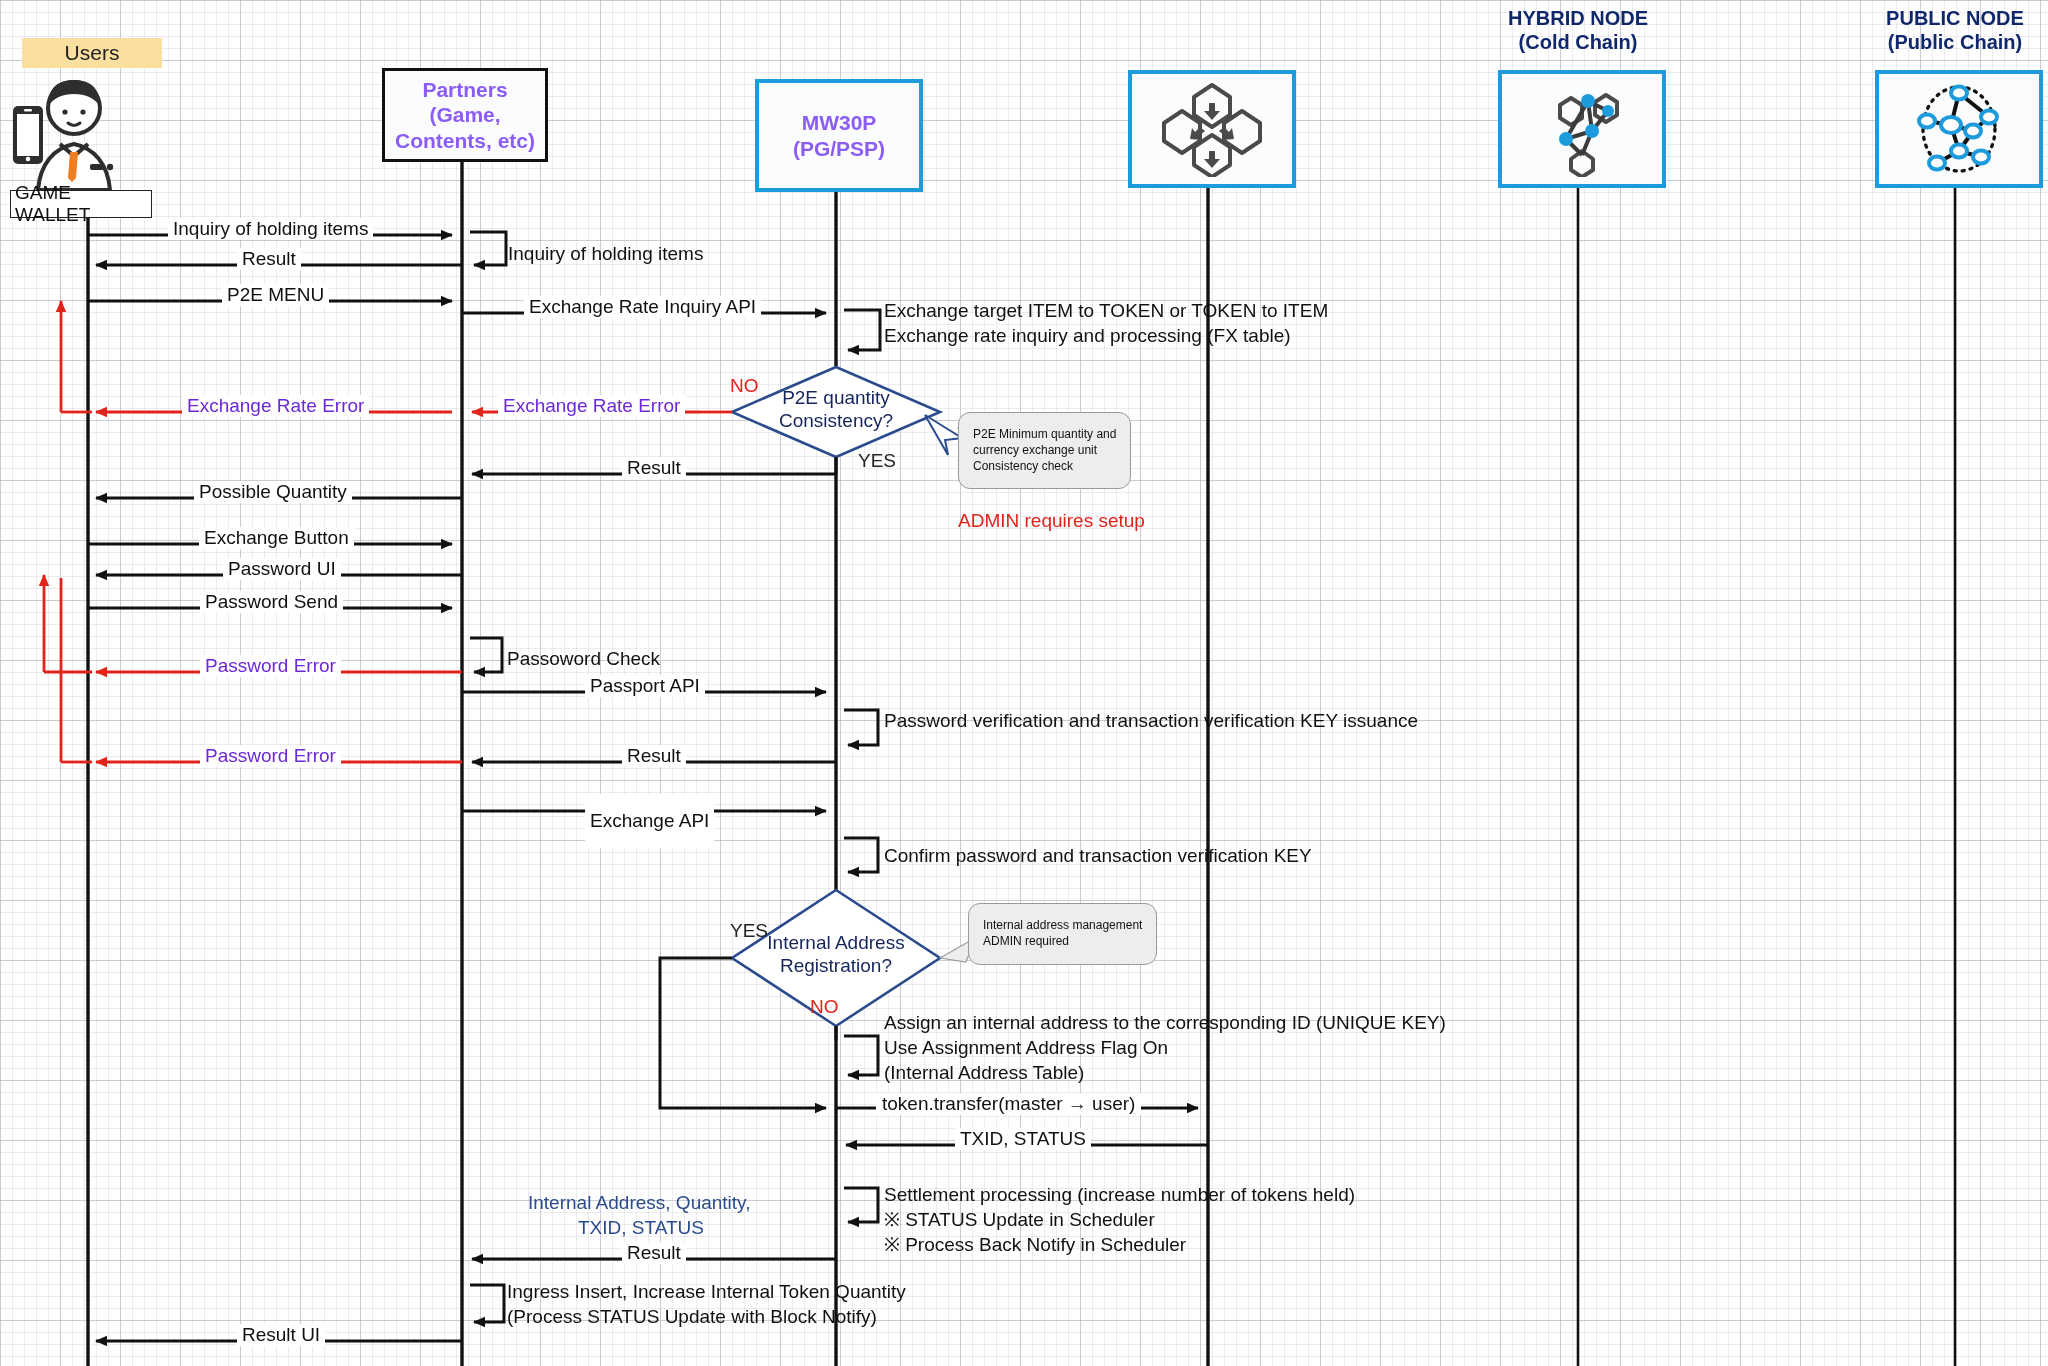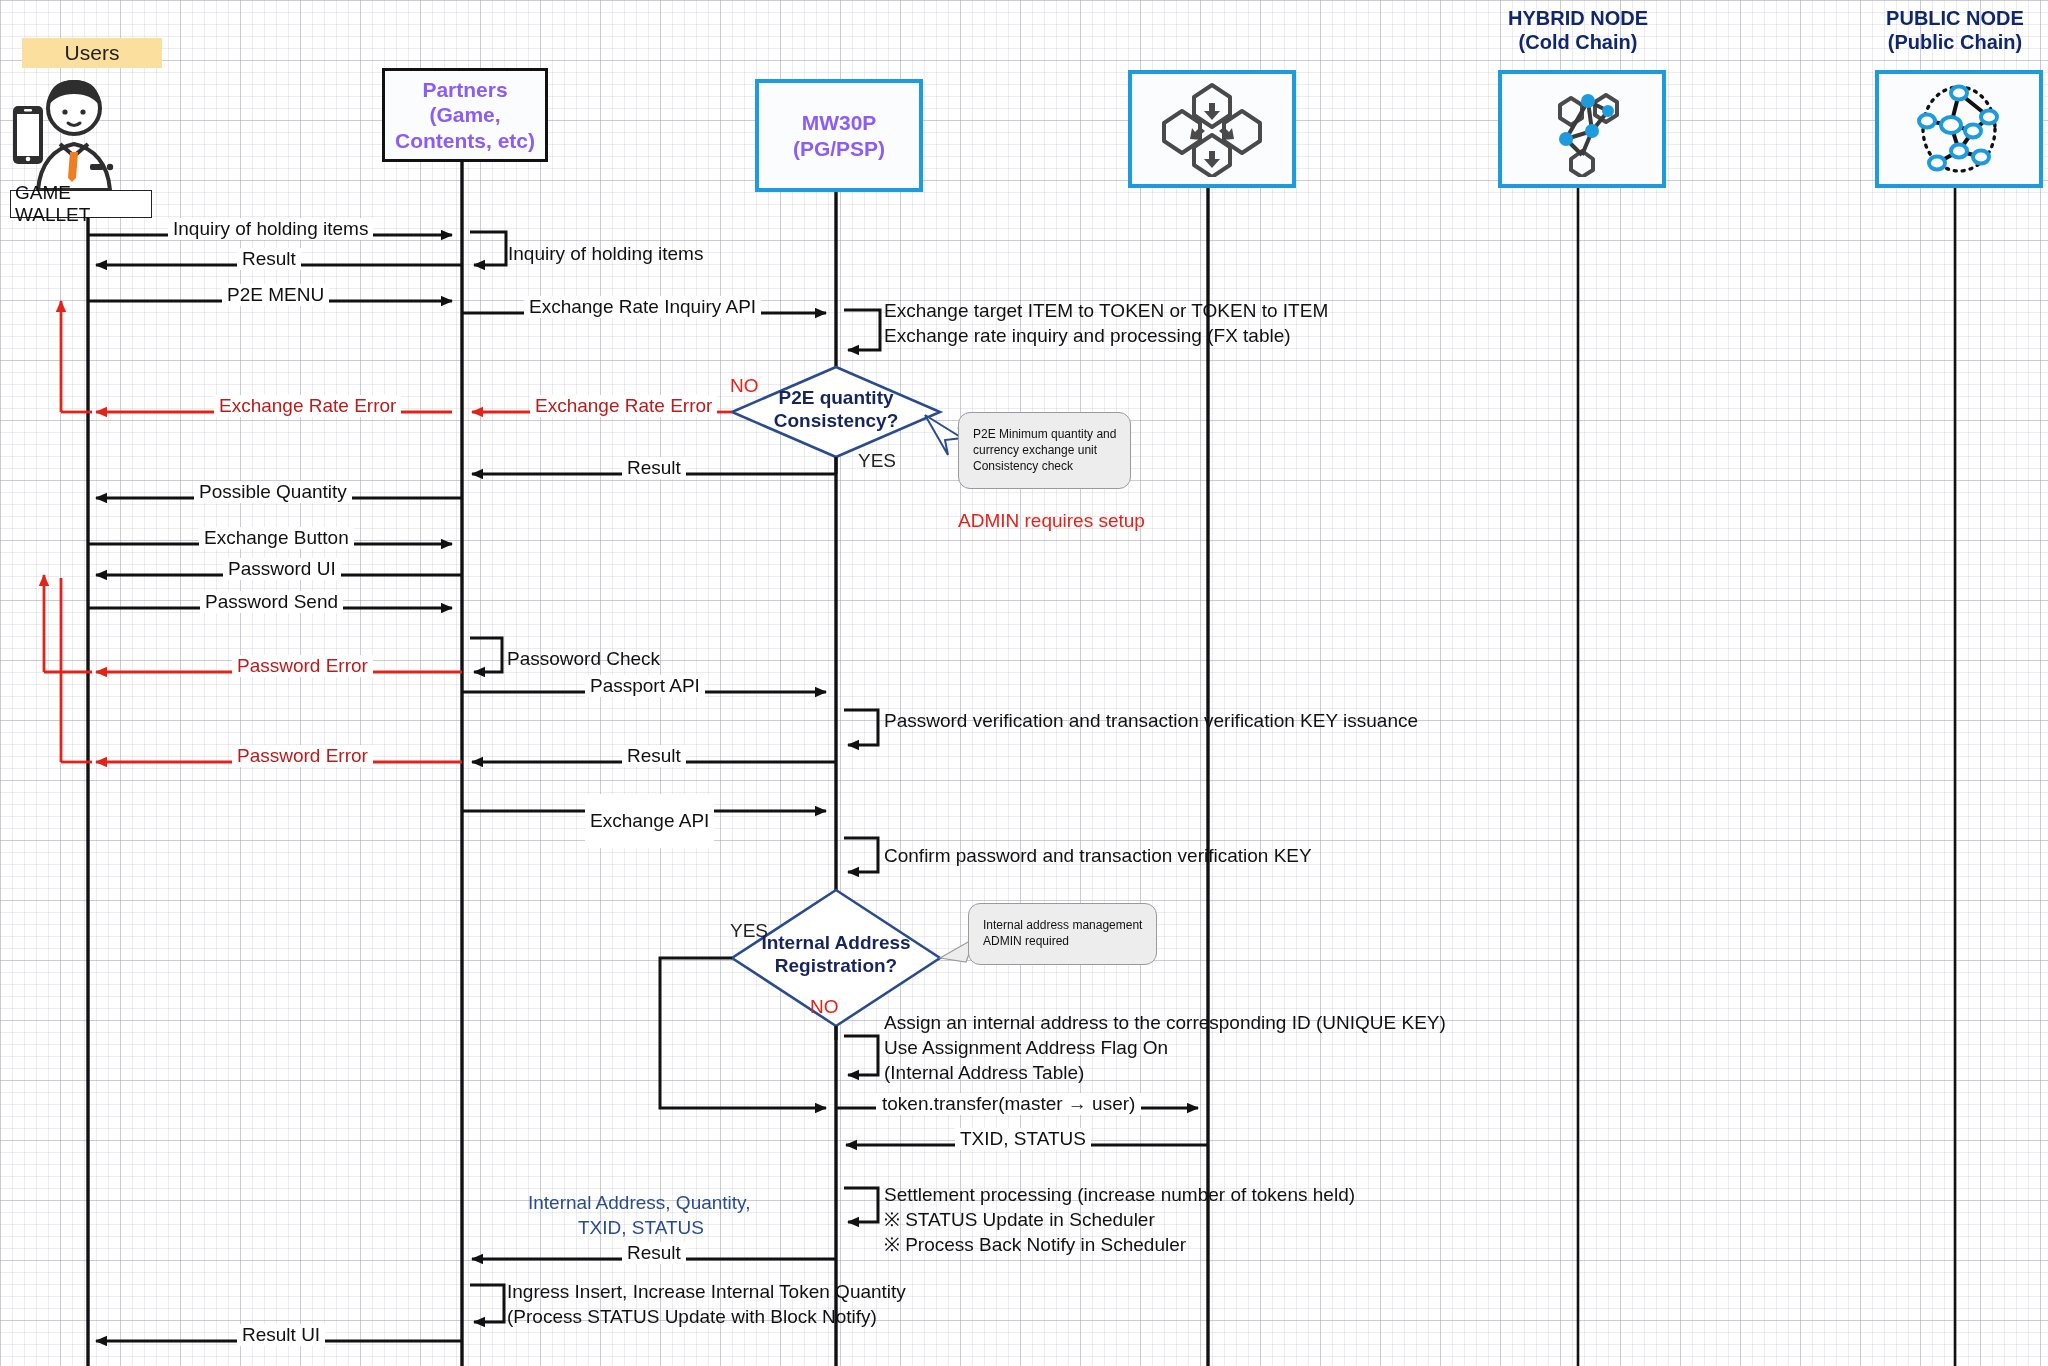--- a/index.html
+++ b/index.html
@@ -41,29 +41,29 @@
     position:absolute;background:#fbdf9e;border:0;
     display:flex;align-items:center;justify-content:center;
     color:#222;font-size:21px;
   }
   .gw-tag{
     position:absolute;background:#ffffff;border:1.5px solid #222;
     display:flex;align-items:center;justify-content:center;
     color:#111;font-size:19px;padding:0 4px;
   }
   .msg{font-size:19px;color:#111;}
-  .msg.red{color:#b91c1c;margin-left:32px;}
+  .msg.red{color:#6d28d9;}
   .msg.blue{color:#2b4c8c;}
   .note{font-size:19px;color:#111;}
   .dlabel{font-size:19px;padding-left:20px;}
   .dlabel.red{color:#e2231a;}
   .dlabel.dark{color:#222;}
   .diamond-txt{
     position:absolute;text-align:center;color:#16255e;font-size:19px;
-    line-height:1.2;white-space:nowrap;font-weight:bold;
+    line-height:1.2;white-space:nowrap;
   }
   .callout{
     position:absolute;background:#ededed;border:1.4px solid #9a9a9a;
     border-radius:12px;padding:14px 14px;font-size:12px;color:#111;
     line-height:1.32;white-space:nowrap;
   }
   .admin-red{position:absolute;color:#e2231a;font-size:19px;white-space:nowrap;}
   .icon-wrap{position:absolute;display:flex;align-items:center;justify-content:center;}
 </style>
 </head>

